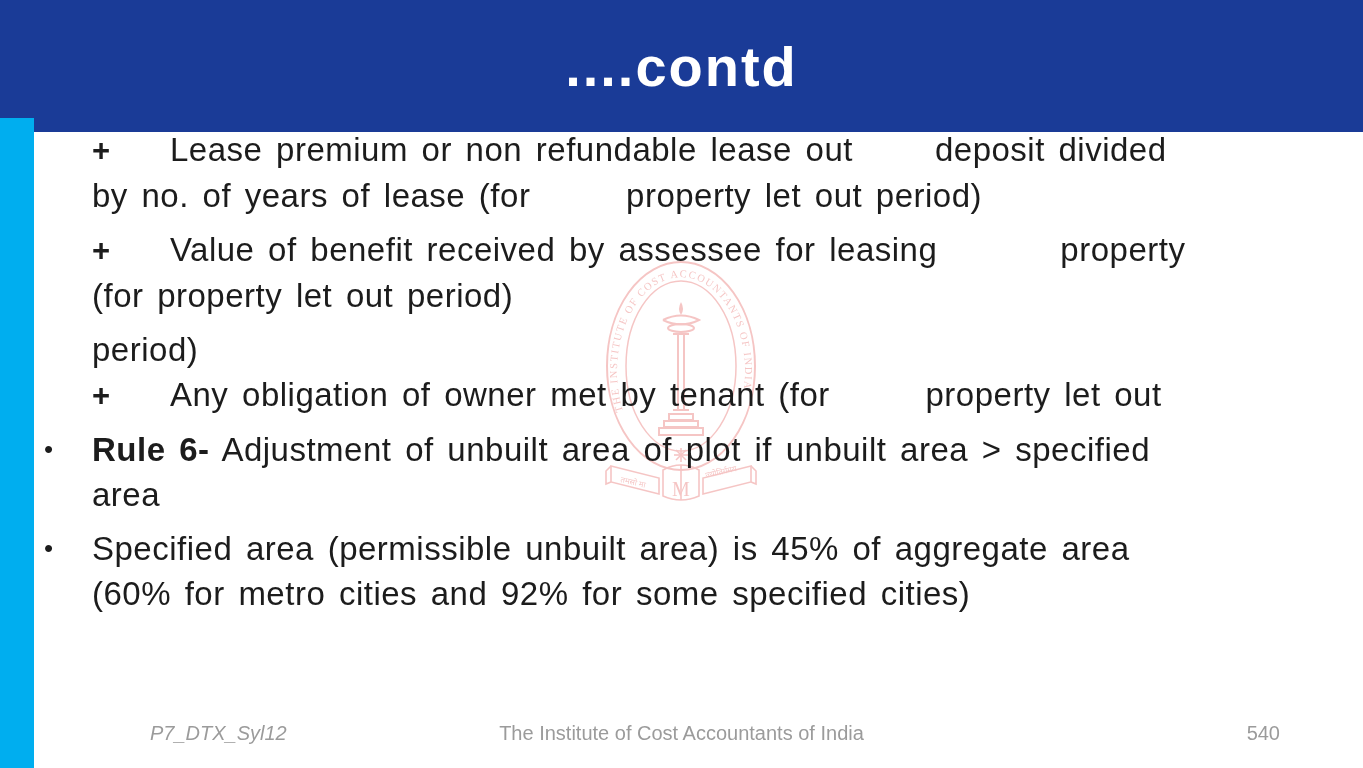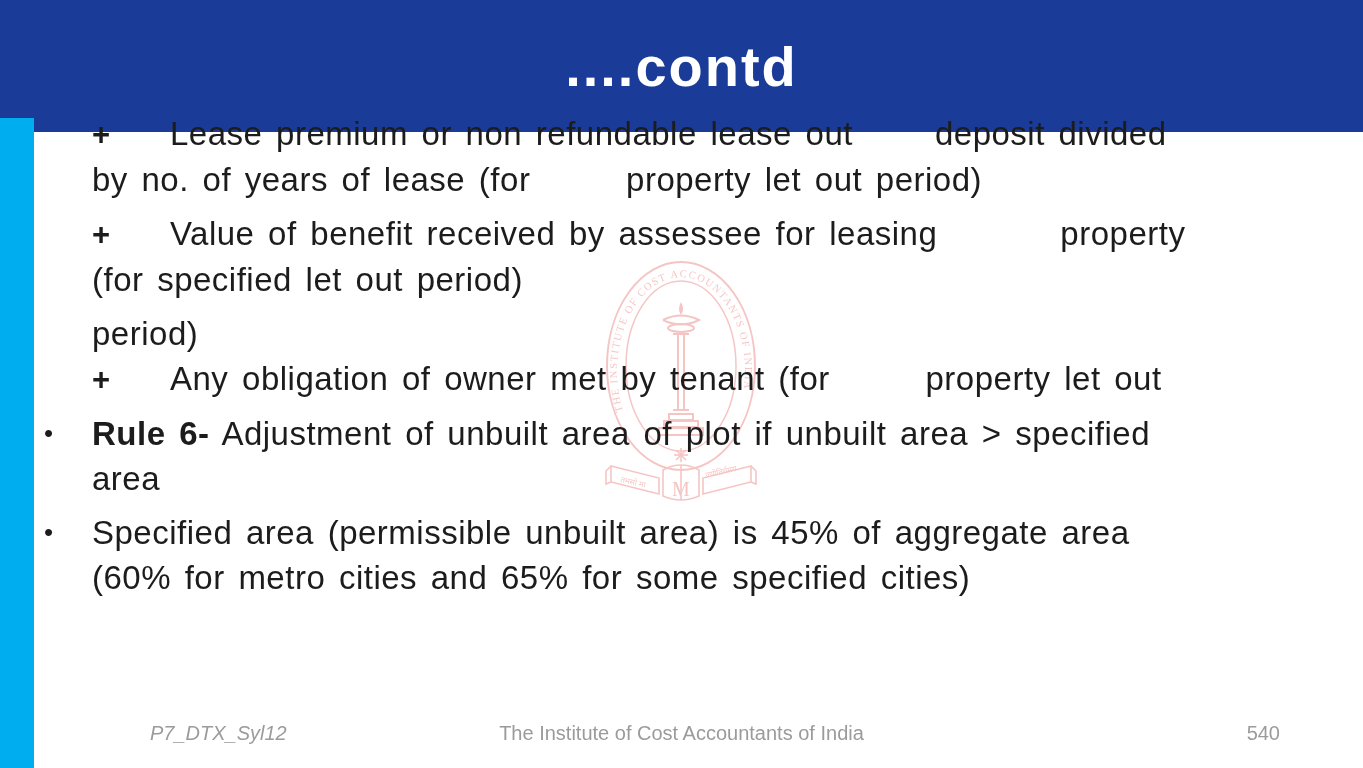--- a/index.html
+++ b/index.html
@@ -23,21 +23,21 @@
     position:absolute; left:0; top:118px; width:34px; height:650px;
     background:var(--stripe_cyan,#00aeef);
   }
 
   
   .watermark { position:absolute; left:597px; top:256px; opacity:.6; z-index:0; }
   .watermark text { font-family:"Liberation Serif", serif; }
 
   
   .content {
-    position:absolute; left:34px; top:111px; width:1300px; z-index:1;
+    position:absolute; left:34px; top:127px; width:1300px; z-index:1;
     color:var(--text_color,#1c1c1c); font-size:33px;
     letter-spacing:.5px; word-spacing:4px;
   }
   .item { margin-bottom:9px; }
   .line { line-height:45px; white-space:pre; }
   .plus-item { margin-left:58px; }
   .plus-marker { display:inline-block; width:78px; font-weight:700; font-size:31px; }
   .dot-item { display:flex; margin-left:10px; }
   .dot-marker { flex:0 0 48px; width:48px; font-size:26px; line-height:45px; }
   .bold { font-weight:700; }
@@ -109,41 +109,41 @@
 
   <div class="content">
 
     <div class="item plus-item">
       <div class="line"><span class="plus-marker">+</span><span>Lease premium or non refundable lease out&nbsp;&nbsp;&nbsp;&nbsp;&nbsp; deposit divided</span></div>
       <div class="line">by no. of years of lease (for&nbsp;&nbsp;&nbsp;&nbsp;&nbsp;&nbsp; property let out period)</div>
     </div>
 
     <div class="item plus-item">
       <div class="line"><span class="plus-marker">+</span><span>Value of benefit received by assessee for leasing&nbsp;&nbsp;&nbsp;&nbsp;&nbsp;&nbsp;&nbsp;&nbsp; property</span></div>
-      <div class="line">(for specified let out period)</div>
+      <div class="line">(for property let out period)</div>
     </div>
 
     <div class="item plus-item">
       <div class="line">period)</div>
       <div class="line"><span class="plus-marker">+</span><span>Any obligation of owner met by tenant (for&nbsp;&nbsp;&nbsp;&nbsp;&nbsp;&nbsp; property let out</span></div>
     </div>
 
     <div class="item dot-item">
       <div class="dot-marker">•</div>
       <div>
         <div class="line"><span class="bold">Rule 6-</span><span> Adjustment of unbuilt area of plot if unbuilt area &gt; specified</span></div>
         <div class="line">area</div>
       </div>
     </div>
 
     <div class="item dot-item">
       <div class="dot-marker">•</div>
       <div>
         <div class="line">Specified area (permissible unbuilt area) is 45% of aggregate area</div>
-        <div class="line">(60% for metro cities and 65% for some specified cities)</div>
+        <div class="line">(60% for metro cities and 92% for some specified cities)</div>
       </div>
     </div>
 
   </div>
 
   <div class="footer">
     <span class="footer-left">P7_DTX_Syl12</span>
     <span class="footer-center">The Institute of Cost Accountants of India</span>
     <span class="footer-right">540</span>
   </div>

